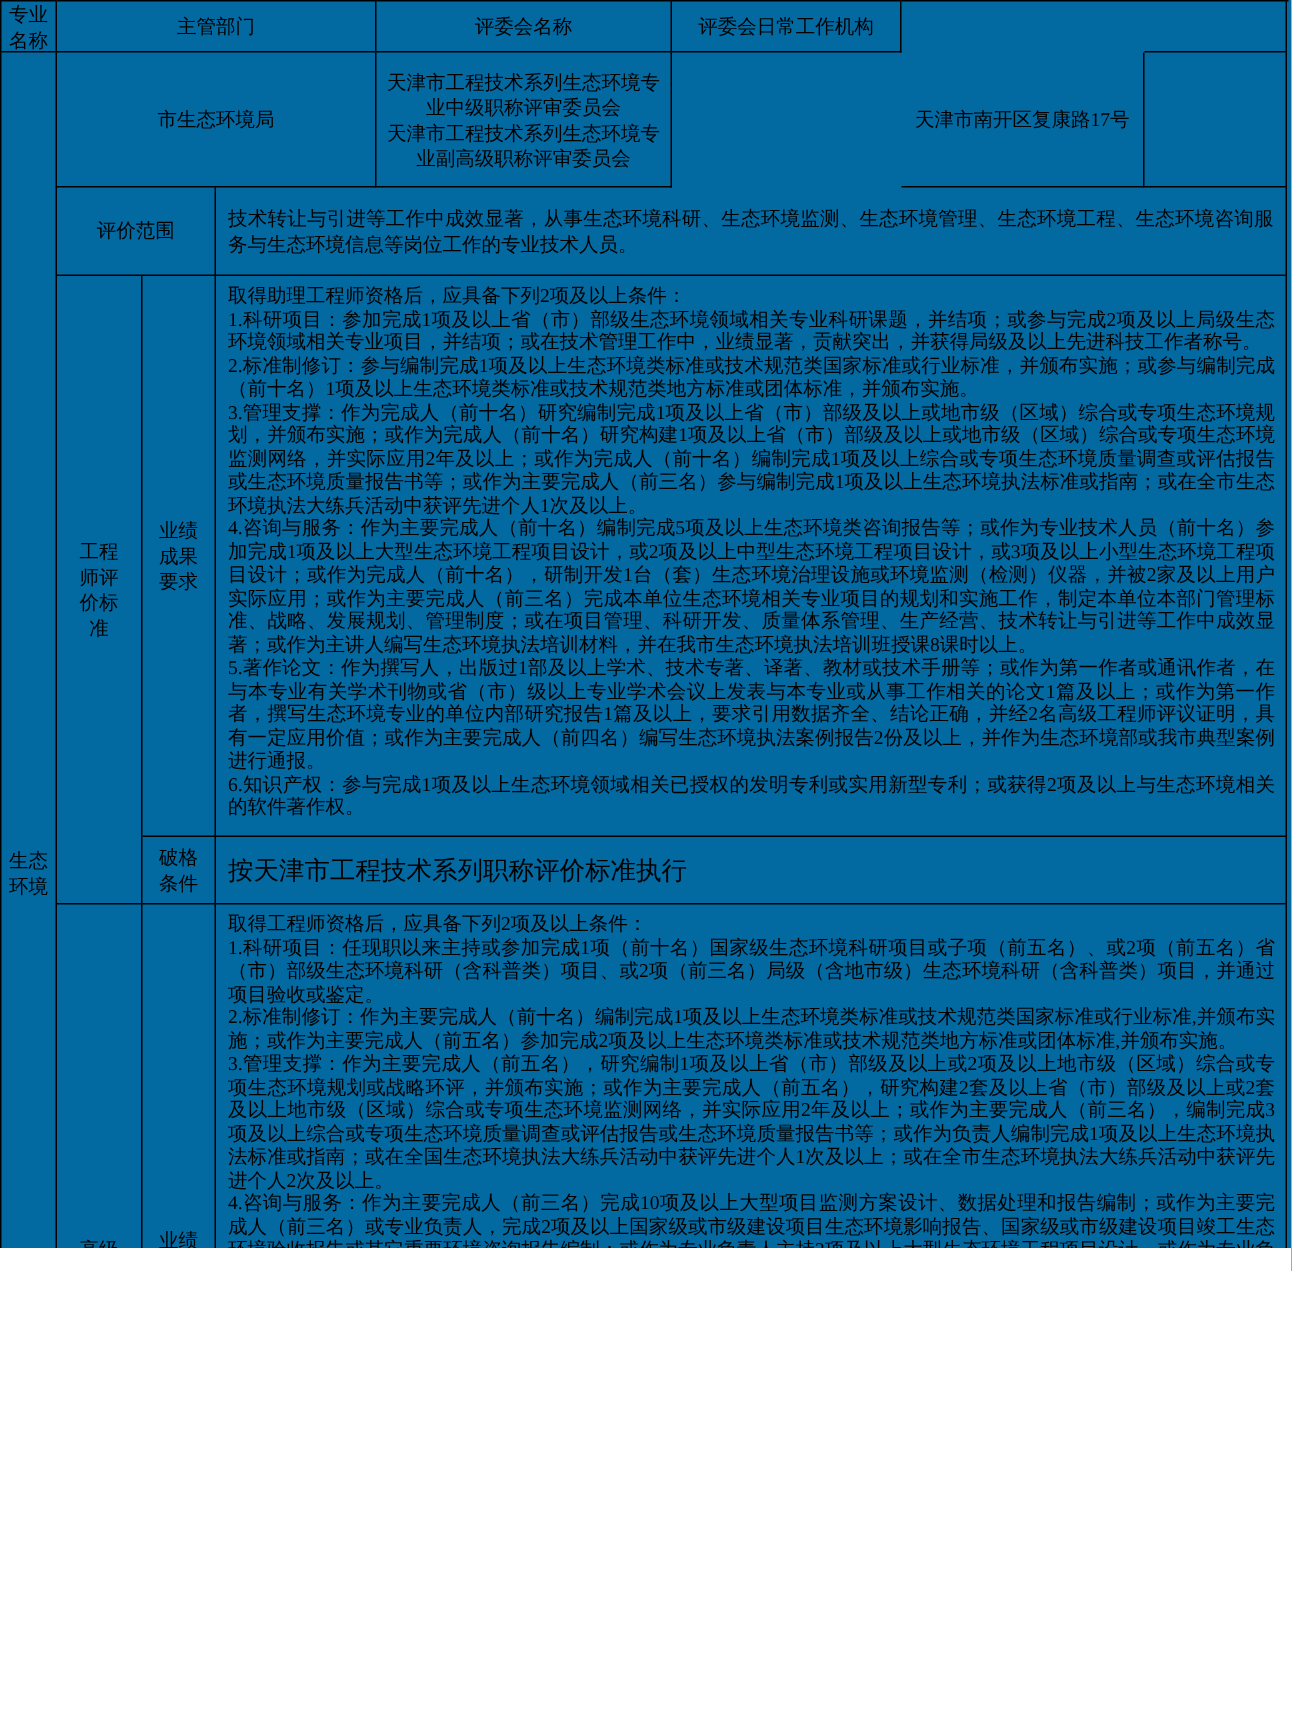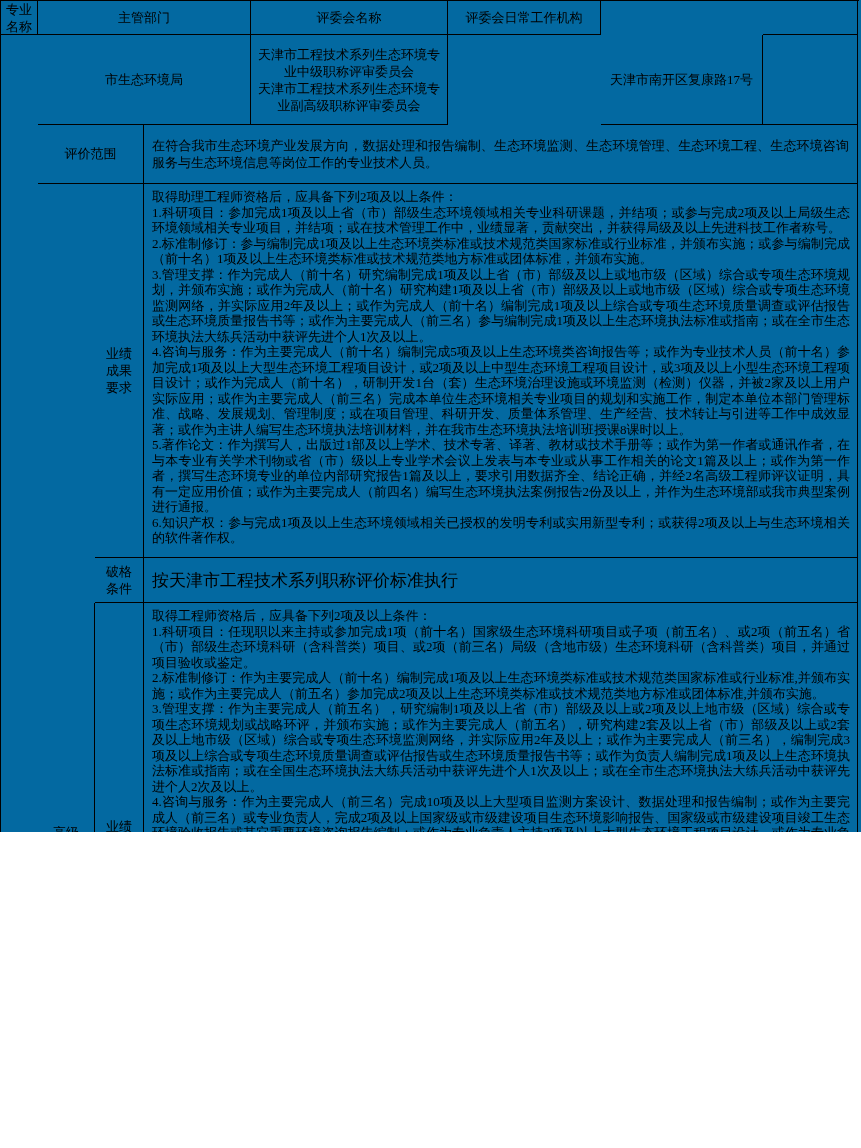--- a/index.html
+++ b/index.html
@@ -61,30 +61,32 @@
 
 <div class="sheet">
   <div class="tbl">
 
     <div class="cell col-a" style="grid-area:1/1/2/2">专业名称</div>
     <div class="cell center hdr" style="grid-area:1/2/2/5">主管部门</div>
     <div class="cell center hdr" style="grid-area:1/6/2/7">评委会日常工作机构</div>
     <div class="cell center hdr" style="grid-area:1/5/2/6">评委会名称</div>
     <div class="cell" style="grid-area:1/8/2/9"></div>
 
+    <div class="cell col-a" style="grid-area:2/1/8/2">生态环境</div>
 
     <div class="cell center" style="grid-area:2/2/3/5">市生态环境局</div>
     <div class="cell center pre" style="grid-area:2/5/3/6; line-height:17px; padding:0 6px;">天津市工程技术系列生态环境专业中级职称评审委员会
 天津市工程技术系列生态环境专业副高级职称评审委员会</div>
     <div class="cell center" style="grid-area:2/7/3/8; line-height:17px; padding:0 4px;">天津市南开区复康路17号</div>
     <div class="cell" style="grid-area:2/8/3/9"></div>
 
     <div class="cell center" style="grid-area:3/2/4/4">评价范围</div>
-    <div class="cell scope-text" style="grid-area:3/4/4/9">在符合我市生态环境产业发展方向，数据处理和报告编制、生态环境监测、生态环境管理、生态环境工程、生态环境咨询服务与生态环境信息等岗位工作的专业技术人员。</div>
+    <div class="cell scope-text" style="grid-area:3/4/4/9">技术转让与引进等工作中成效显著，从事生态环境科研、生态环境监测、生态环境管理、生态环境工程、生态环境咨询服务与生态环境信息等岗位工作的专业技术人员。</div>
 
+    <div class="cell center v-label" style="grid-area:4/2/6/3">工程师评价标准</div>
     <div class="cell center v-label" style="grid-area:4/3/5/4">业绩成果要求</div>
     <div class="cell body-text" style="grid-area:4/4/5/9">取得助理工程师资格后，应具备下列2项及以上条件：
 1.科研项目：参加完成1项及以上省（市）部级生态环境领域相关专业科研课题，并结项；或参与完成2项及以上局级生态环境领域相关专业项目，并结项；或在技术管理工作中，业绩显著，贡献突出，并获得局级及以上先进科技工作者称号。
 2.标准制修订：参与编制完成1项及以上生态环境类标准或技术规范类国家标准或行业标准，并颁布实施；或参与编制完成（前十名）1项及以上生态环境类标准或技术规范类地方标准或团体标准，并颁布实施。
 3.管理支撑：作为完成人（前十名）研究编制完成1项及以上省（市）部级及以上或地市级（区域）综合或专项生态环境规划，并颁布实施；或作为完成人（前十名）研究构建1项及以上省（市）部级及以上或地市级（区域）综合或专项生态环境监测网络，并实际应用2年及以上；或作为完成人（前十名）编制完成1项及以上综合或专项生态环境质量调查或评估报告或生态环境质量报告书等；或作为主要完成人（前三名）参与编制完成1项及以上生态环境执法标准或指南；或在全市生态环境执法大练兵活动中获评先进个人1次及以上。
 4.咨询与服务：作为主要完成人（前十名）编制完成5项及以上生态环境类咨询报告等；或作为专业技术人员（前十名）参加完成1项及以上大型生态环境工程项目设计，或2项及以上中型生态环境工程项目设计，或3项及以上小型生态环境工程项目设计；或作为完成人（前十名），研制开发1台（套）生态环境治理设施或环境监测（检测）仪器，并被2家及以上用户实际应用；或作为主要完成人（前三名）完成本单位生态环境相关专业项目的规划和实施工作，制定本单位本部门管理标准、战略、发展规划、管理制度；或在项目管理、科研开发、质量体系管理、生产经营、技术转让与引进等工作中成效显著；或作为主讲人编写生态环境执法培训材料，并在我市生态环境执法培训班授课8课时以上。
 5.著作论文：作为撰写人，出版过1部及以上学术、技术专著、译著、教材或技术手册等；或作为第一作者或通讯作者，在与本专业有关学术刊物或省（市）级以上专业学术会议上发表与本专业或从事工作相关的论文1篇及以上；或作为第一作者，撰写生态环境专业的单位内部研究报告1篇及以上，要求引用数据齐全、结论正确，并经2名高级工程师评议证明，具有一定应用价值；或作为主要完成人（前四名）编写生态环境执法案例报告2份及以上，并作为生态环境部或我市典型案例进行通报。
 6.知识产权：参与完成1项及以上生态环境领域相关已授权的发明专利或实用新型专利；或获得2项及以上与生态环境相关的软件著作权。</div>
     <div class="cell center v-label" style="grid-area:5/3/6/4">破格条件</div>
     <div class="cell exc-text" style="grid-area:5/4/6/9">按天津市工程技术系列职称评价标准执行</div>

